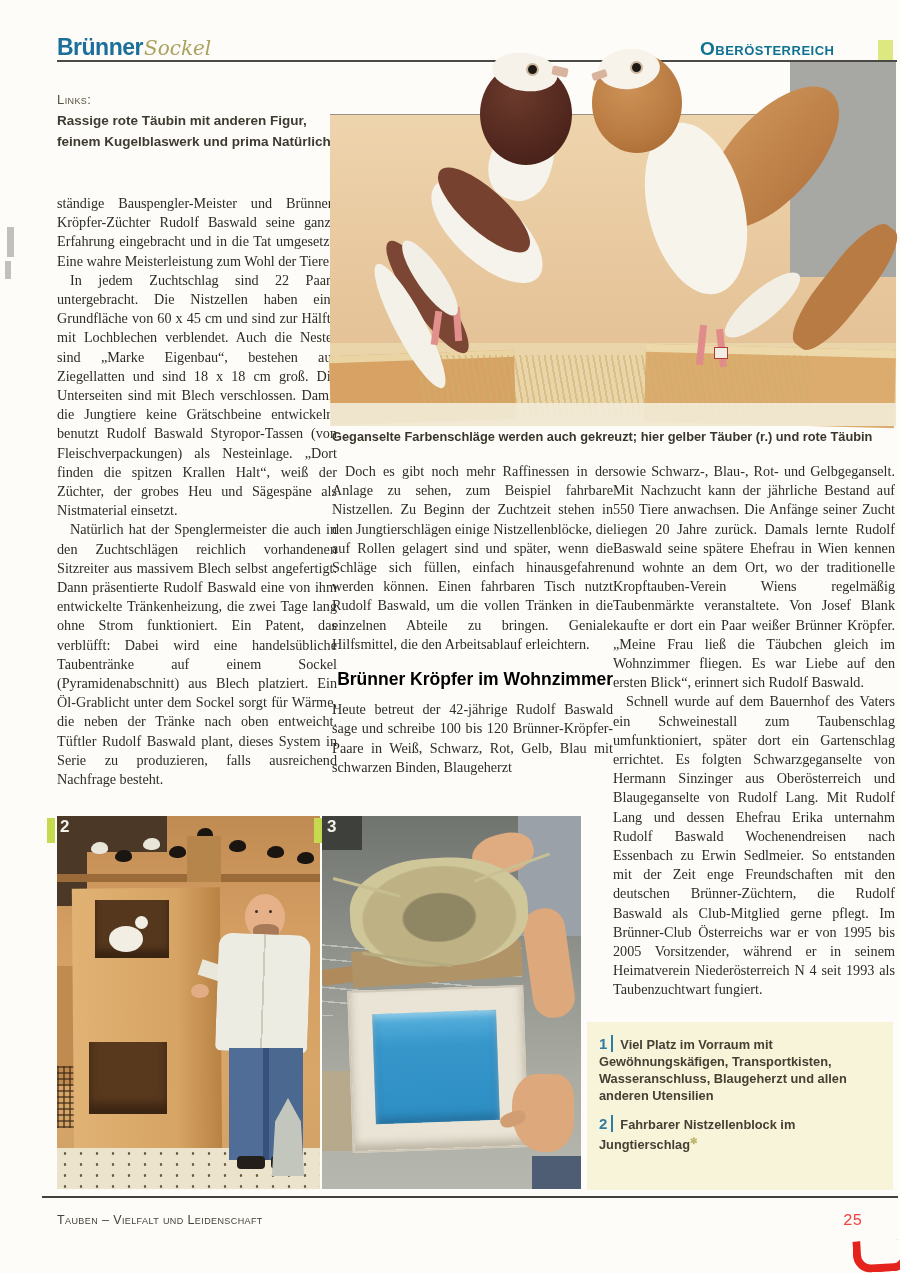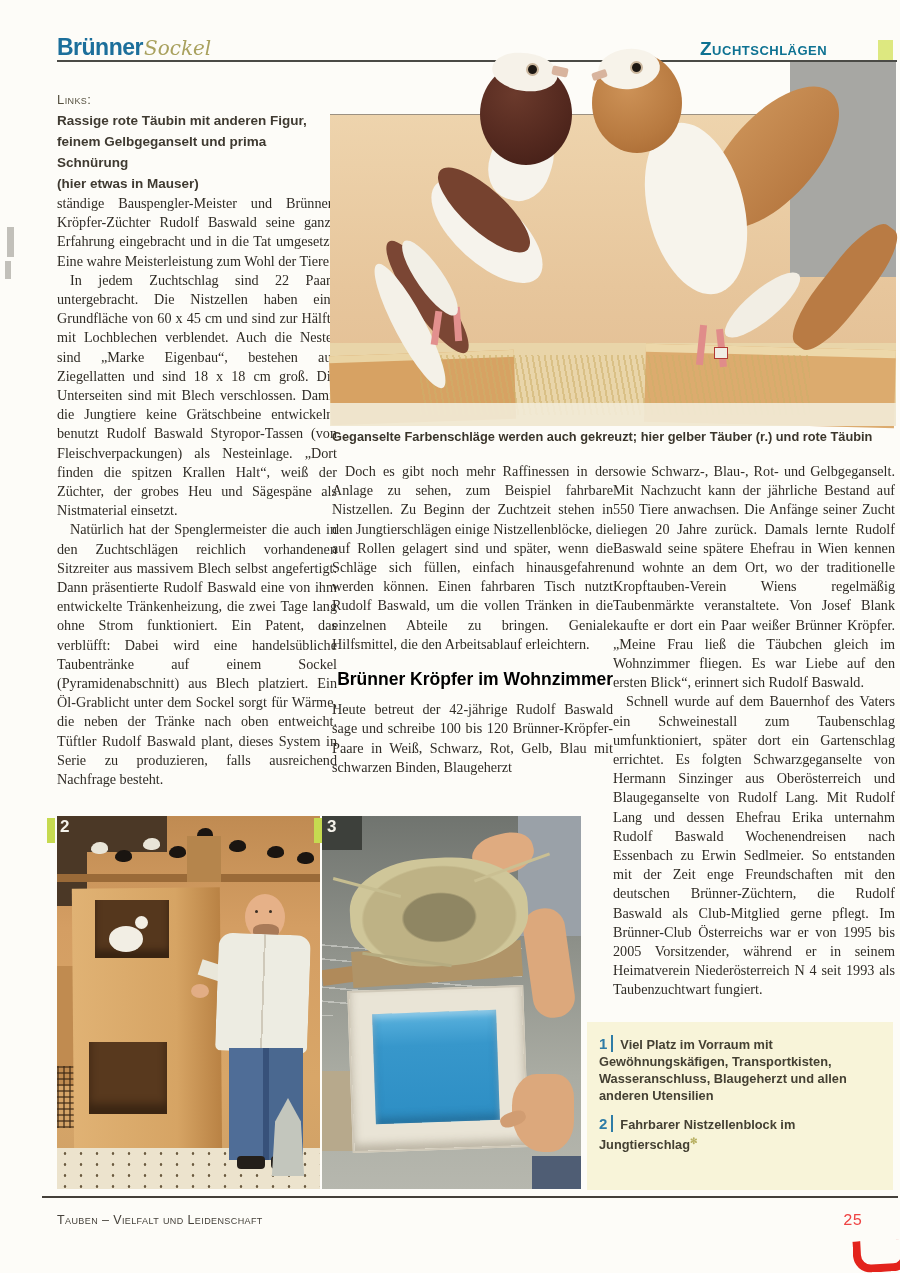--- a/index.html
+++ b/index.html
@@ -70,31 +70,30 @@
 </style>
 </head>
 <body>
 
 <div class="page">
 
   <div class="abs header-rule"></div>
   <div class="abs logo">
     <span class="logo-main">Brünner</span><span class="logo-script">Sockel</span>
   </div>
-  <div class="abs section-title">Zuchtschlägen</div>
+  <div class="abs section-title">Oberösterreich</div>
   <div class="abs section-square"></div>
 
   <div class="abs artifact" style="left:7px;top:227px;width:7px;height:30px;"></div>
   <div class="abs artifact" style="left:5px;top:261px;width:6px;height:18px;"></div>
 
   <div class="abs caption-left">
     <div class="label">Links:</div>
     <div class="line">Rassige rote Täubin mit anderen Figur,</div>
-    <div class="line">feinem Gelbgeganselt und prima Schnürung</div>
-    <div class="line">(hier etwas in Mauser)</div>
+    <div class="line">feinem Kugelblaswerk und prima Natürlich</div>
   </div>
 
   <div class="abs photo-main">
     <div class="s" style="left:460px;top:-53px;width:106px;height:215px;background:#a7a7a3;"></div>
     <div class="s" style="left:0;top:228px;width:566px;height:83px;background:#e9d5a9;"></div>
     <div class="s" style="left:0;top:238px;width:185px;height:62px;background:#d7a263;border-top:7px solid #ead4a4;transform:rotate(-2deg);"></div>
     <div class="s" style="left:315px;top:232px;width:250px;height:70px;background:#dcab6e;border-top:8px solid #edd8aa;transform:rotate(1.5deg);"></div>
     <div class="s" style="left:90px;top:240px;width:390px;height:60px;background:repeating-linear-gradient(80deg, rgba(205,175,105,0.55) 0 2px, transparent 2px 6px);"></div>
     <div class="s" style="left:0;top:288px;width:566px;height:23px;background:#f2ebd7;opacity:.9;"></div>
 

